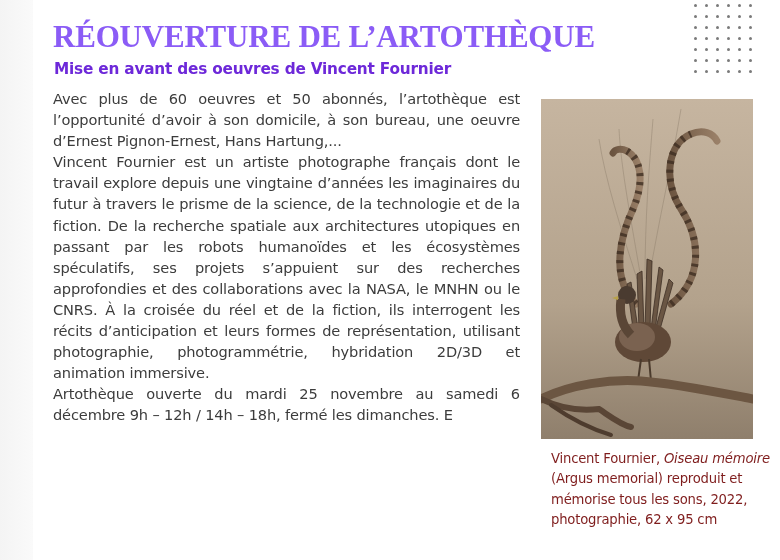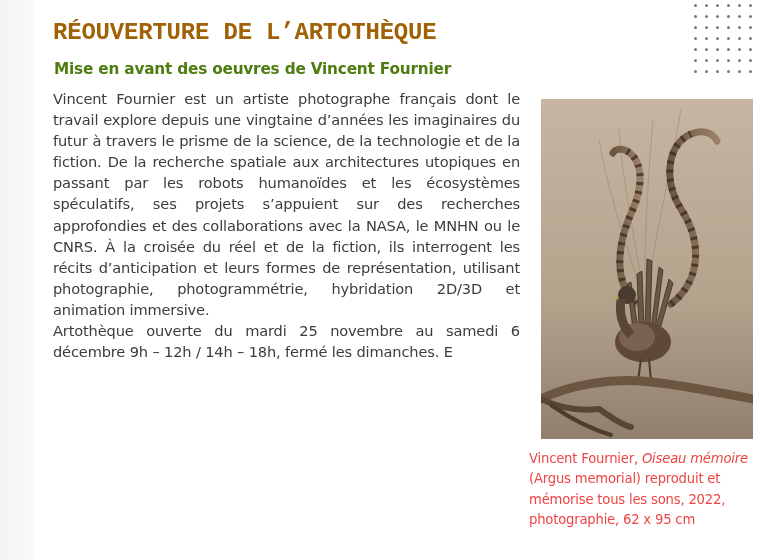--- a/index.html
+++ b/index.html
@@ -15,44 +15,44 @@
   .dot-grid {
     position: absolute; left: 690px; top: 0px;
     display: grid; grid-template-columns: repeat(6, 11px); grid-auto-rows: 11px;
   }
   .dot-grid span {
     width: 3px; height: 3px; border-radius: 50%; background: #7a7a7a;
     justify-self: center; align-self: center;
   }
   .title {
     position: absolute; left: 53px; top: 19px; margin: 0;
-    font-family: Liberation Mono, monospace;
-    font-weight: bold; font-size: 24px; letter-spacing: -0.2px;
-    color: #a16207;
+    font-family: Liberation Serif, serif;
+    font-weight: bold; font-size: 31px; letter-spacing: -0.2px;
+    color: #8b5cf6;
   }
   .subtitle {
     position: absolute; left: 54px; top: 60px; margin: 0;
     font-family: "DejaVu Sans", sans-serif;
-    font-weight: bold; font-size: 15.3px; color: #4d7c0f; letter-spacing: -0.2px;
+    font-weight: bold; font-size: 15.3px; color: #6d28d9; letter-spacing: -0.2px;
   }
   .body-text {
     position: absolute; left: 53px; top: 88px; width: 467px;
     font-family: "DejaVu Sans", sans-serif;
     font-size: 14.6px; line-height: 21.1px; color: #3c3c3c;
     text-align: justify; letter-spacing: -0.15px;
   }
   .body-text p { margin: 0; text-align-last: left; }
   .figure {
     position: absolute; left: 541px; top: 99px; width: 212px; height: 340px;
   }
   .figure svg { display: block; }
   .caption {
-    position: absolute; left: 529px; top: 449px; width: 220px;
+    position: absolute; left: 551px; top: 449px; width: 220px;
     font-family: "DejaVu Sans", sans-serif;
-    font-size: 13.2px; line-height: 20.4px; color: #ef4444; letter-spacing: -0.2px;
+    font-size: 13.2px; line-height: 20.4px; color: #7f1d1d; letter-spacing: -0.2px;
   }
   .caption em { font-style: italic; }
 </style>
 </head>
 <body>
 
 <div class="left-strip"></div>
 
 <div class="dot-grid" id="dot-grid">
     <span></span>
@@ -96,20 +96,21 @@
     <span></span>
     <span></span>
     <span></span>
     <span></span>
   </div>
 
 <h1 class="title">RÉOUVERTURE DE L’ARTOTHÈQUE</h1>
 <h2 class="subtitle">Mise en avant des oeuvres de Vincent Fournier</h2>
 
 <div class="body-text">
+  <p>Avec plus de 60 oeuvres et 50 abonnés, l’artothèque est l’opportunité d’avoir à son domicile, à son bureau, une oeuvre d’Ernest Pignon-Ernest, Hans Hartung,...</p>
   <p>Vincent Fournier est un artiste photographe français dont le travail explore depuis une vingtaine d’années les imaginaires du futur à travers le prisme de la science, de la technologie et de la fiction. De la recherche spatiale aux architectures utopiques en passant par les robots humanoïdes et les écosystèmes spéculatifs, ses projets s’appuient sur des recherches approfondies et des collaborations avec la NASA, le MNHN ou le CNRS. À la croisée du réel et de la fiction, ils interrogent les récits d’anticipation et leurs formes de représentation, utilisant photographie, photogrammétrie, hybridation 2D/3D et animation immersive.</p>
   <p>Artothèque ouverte du mardi 25 novembre au samedi 6 décembre 9h – 12h / 14h – 18h, fermé les dimanches. E</p>
 </div>
 
 <div class="figure">
   <svg width="212" height="340" viewBox="0 0 212 340">
     <defs>
       <linearGradient id="bg" x1="0" y1="0" x2="0" y2="1">
         <stop offset="0" stop-color="#c6b5a0"></stop>
         <stop offset="0.6" stop-color="#b3a28c"></stop>

